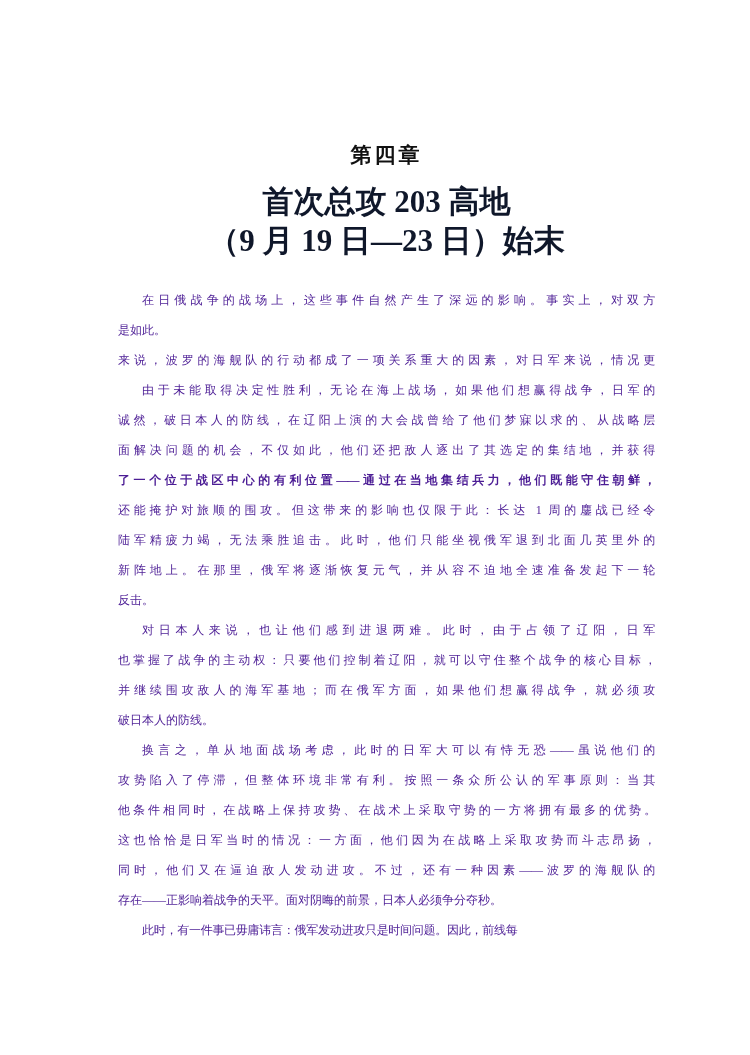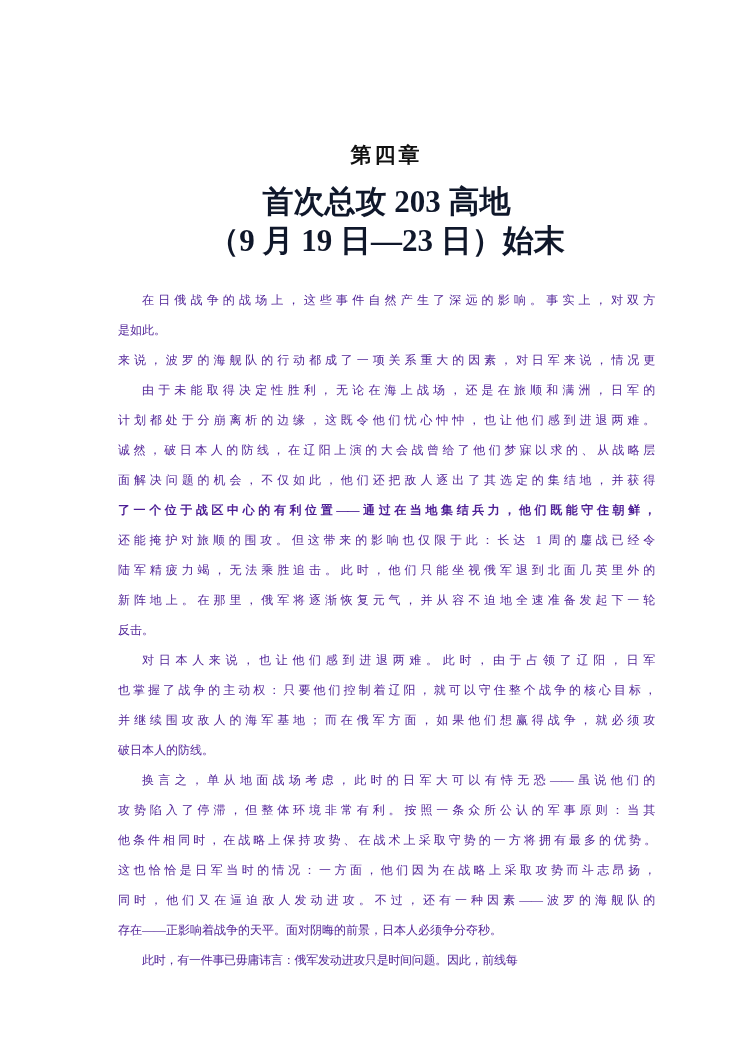--- a/index.html
+++ b/index.html
@@ -65,22 +65,21 @@
       <div class="title-line">首次总攻 203 高地</div>
       <div class="title-line">（9 月 19 日—23 日）始末</div>
     </div>
     <div class="body-text" id="body-text">
         <div class="paragraph">
           <div class="line first" style="letter-spacing: -0.26875px;">在日俄战争的战场上，这些事件自然产生了深远的影响。事实上，对双方</div>
           <div class="line last">是如此。</div>
           <div class="line" style="letter-spacing: -0.255882px;">来说，波罗的海舰队的行动都成了一项关系重大的因素，对日军来说，情况更</div>
         </div>
         <div class="paragraph">
-          <div class="line first" style="letter-spacing: -0.26875px;">由于未能取得决定性胜利，无论在海上战场，还是在旅顺和满洲，日军的</div>
-          <div class="line" style="letter-spacing: -0.255882px;">计划都处于分崩离析的边缘，这既令他们忧心忡忡，也让他们感到进退两难。</div>
+          <div class="line first" style="letter-spacing: -0.26875px;">由于未能取得决定性胜利，无论在海上战场，如果他们想赢得战争，日军的</div>
           <div class="line" style="letter-spacing: -0.255882px;">诚然，破日本人的防线，在辽阳上演的大会战曾给了他们梦寐以求的、从战略层</div>
           <div class="line" style="letter-spacing: -0.255882px;">面解决问题的机会，不仅如此，他们还把敌人逐出了其选定的集结地，并获得</div>
           <div class="line" style="letter-spacing: -0.707143px; font-weight: bold;">了一个位于战区中心的有利位置——通过在当地集结兵力，他们既能守住朝鲜，</div>
           <div class="line" style="letter-spacing: -0.244444px;">还能掩护对旅顺的围攻。但这带来的影响也仅限于此：长达 1 周的鏖战已经令</div>
           <div class="line" style="letter-spacing: -0.255882px;">陆军精疲力竭，无法乘胜追击。此时，他们只能坐视俄军退到北面几英里外的</div>
           <div class="line" style="letter-spacing: -0.255882px;">新阵地上。在那里，俄军将逐渐恢复元气，并从容不迫地全速准备发起下一轮</div>
           <div class="line last">反击。</div>
         </div>
         <div class="paragraph">
           <div class="line first" style="letter-spacing: -0.26875px;">对日本人来说，也让他们感到进退两难。此时，由于占领了辽阳，日军</div>

